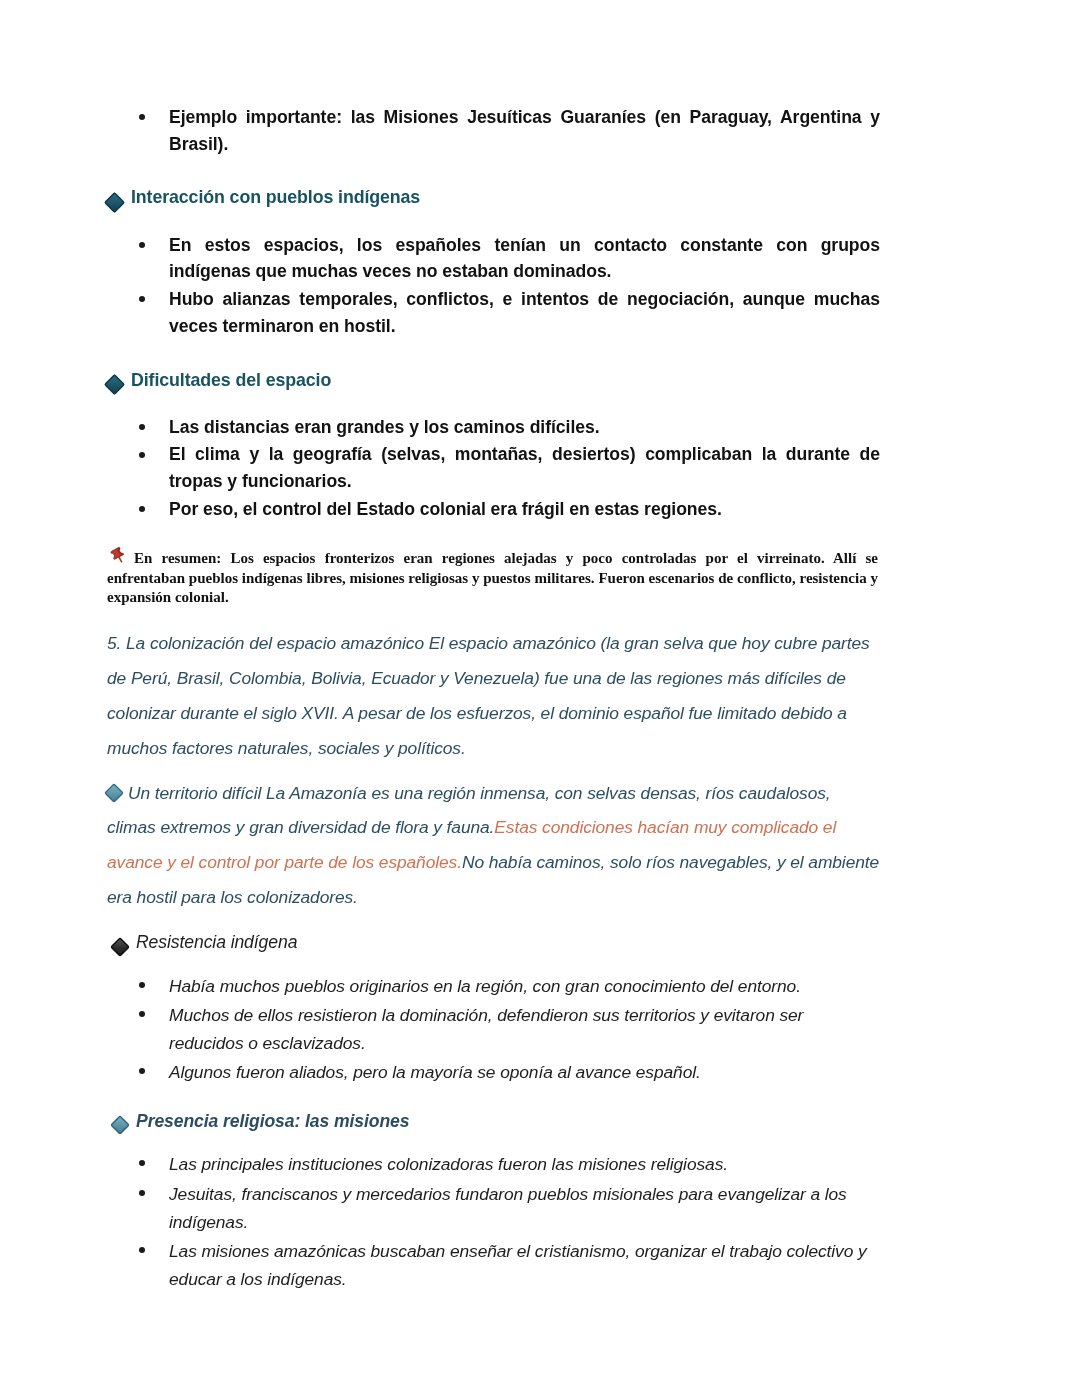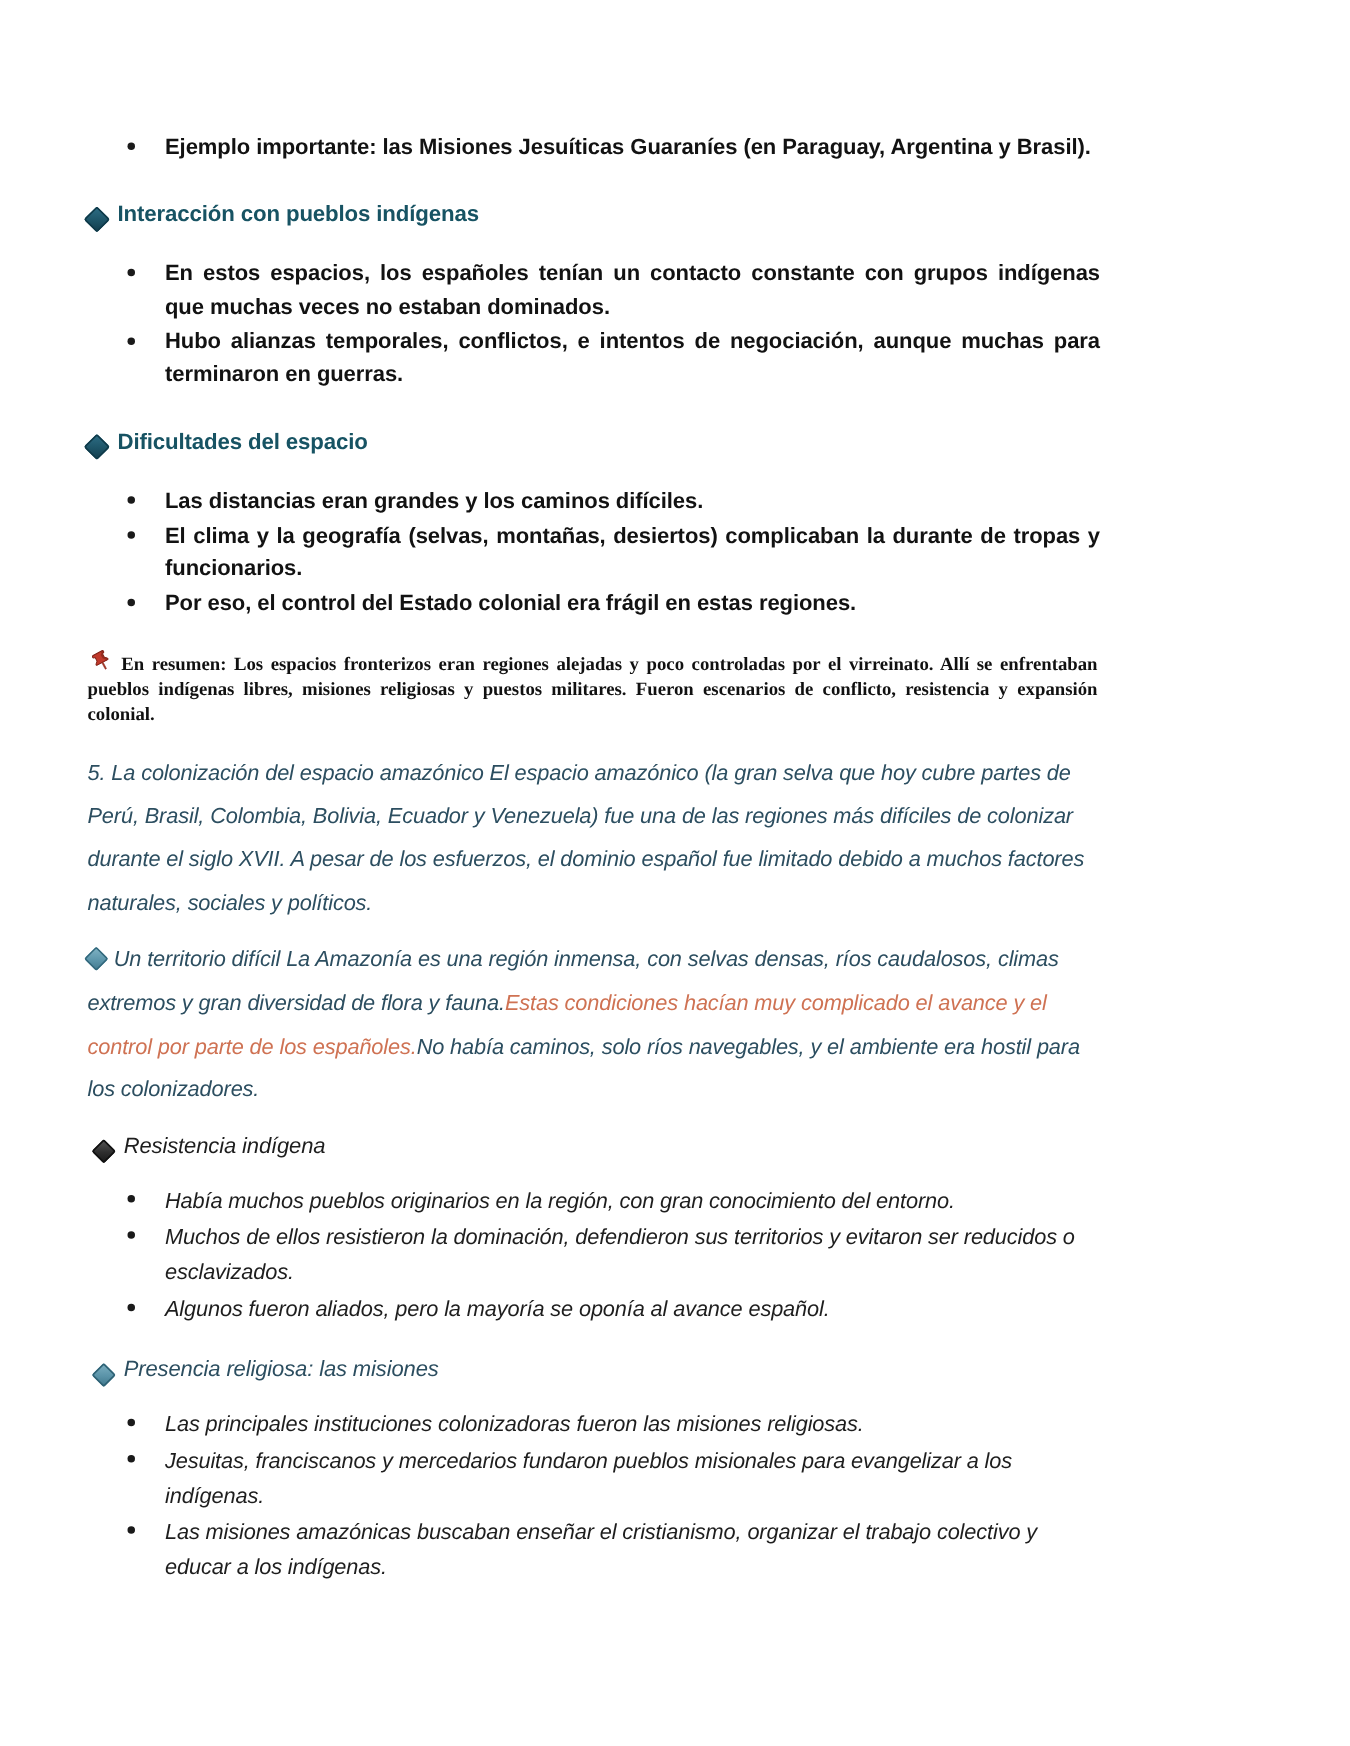--- a/index.html
+++ b/index.html
@@ -13,21 +13,21 @@
     font-family: "Liberation Sans", sans-serif;
     -webkit-font-smoothing: antialiased;
   }
 
   .page {
     position: relative;
     width: 1080px;
     height: 1397px;
     background: #ffffff;
     box-sizing: border-box;
-    padding: 104px 200px 0 70px;
+    padding: 104px 200px 0 107px;
   }
 
   
   ul.bullets {
     list-style: none;
     margin: 0;
     padding: 0;
   }
   ul.bullets > li {
     position: relative;
@@ -177,21 +177,21 @@
 
   <div class="sp-22"></div>
 
   <ul class="bullets bold-list">
     <li>
       <span class="dot"></span>
       <span>En estos espacios, los españoles tenían un contacto constante con grupos indígenas que muchas veces no estaban dominados.</span>
     </li>
     <li>
       <span class="dot"></span>
-      <span>Hubo alianzas temporales, conflictos, e intentos de negociación, aunque muchas para terminaron en guerras.</span>
+      <span>Hubo alianzas temporales, conflictos, e intentos de negociación, aunque muchas veces terminaron en hostil.</span>
     </li>
   </ul>
 
   <div class="sp-28"></div>
 
   <div class="dia-heading indent-head">
     <span class="diamond"></span>
     <span class="label">Dificultades del espacio</span>
   </div>
 
@@ -257,21 +257,21 @@
       <span>Muchos de ellos resistieron la dominación, defendieron sus territorios y evitaron ser reducidos o esclavizados.</span>
     </li>
     <li>
       <span class="dot"></span>
       <span>Algunos fueron aliados, pero la mayoría se oponía al avance español.</span>
     </li>
   </ul>
 
   <div class="sp-22"></div>
 
-  <div class="dia-heading indent-head-2" style="font-weight:400; font-style:italic; color:#2c4e60; font-size:17.6px;">
+  <div class="dia-heading indent-head-2" style="font-weight:700; font-style:italic; color:#2c4e60; font-size:17.6px;">
     <span class="diamond light small"></span>
     <span class="label">Presencia religiosa: las misiones</span>
   </div>
 
   <div class="sp-18"></div>
 
   <ul class="bullets italic-list dark">
     <li>
       <span class="dot"></span>
       <span>Las principales instituciones colonizadoras fueron las misiones religiosas.</span>

